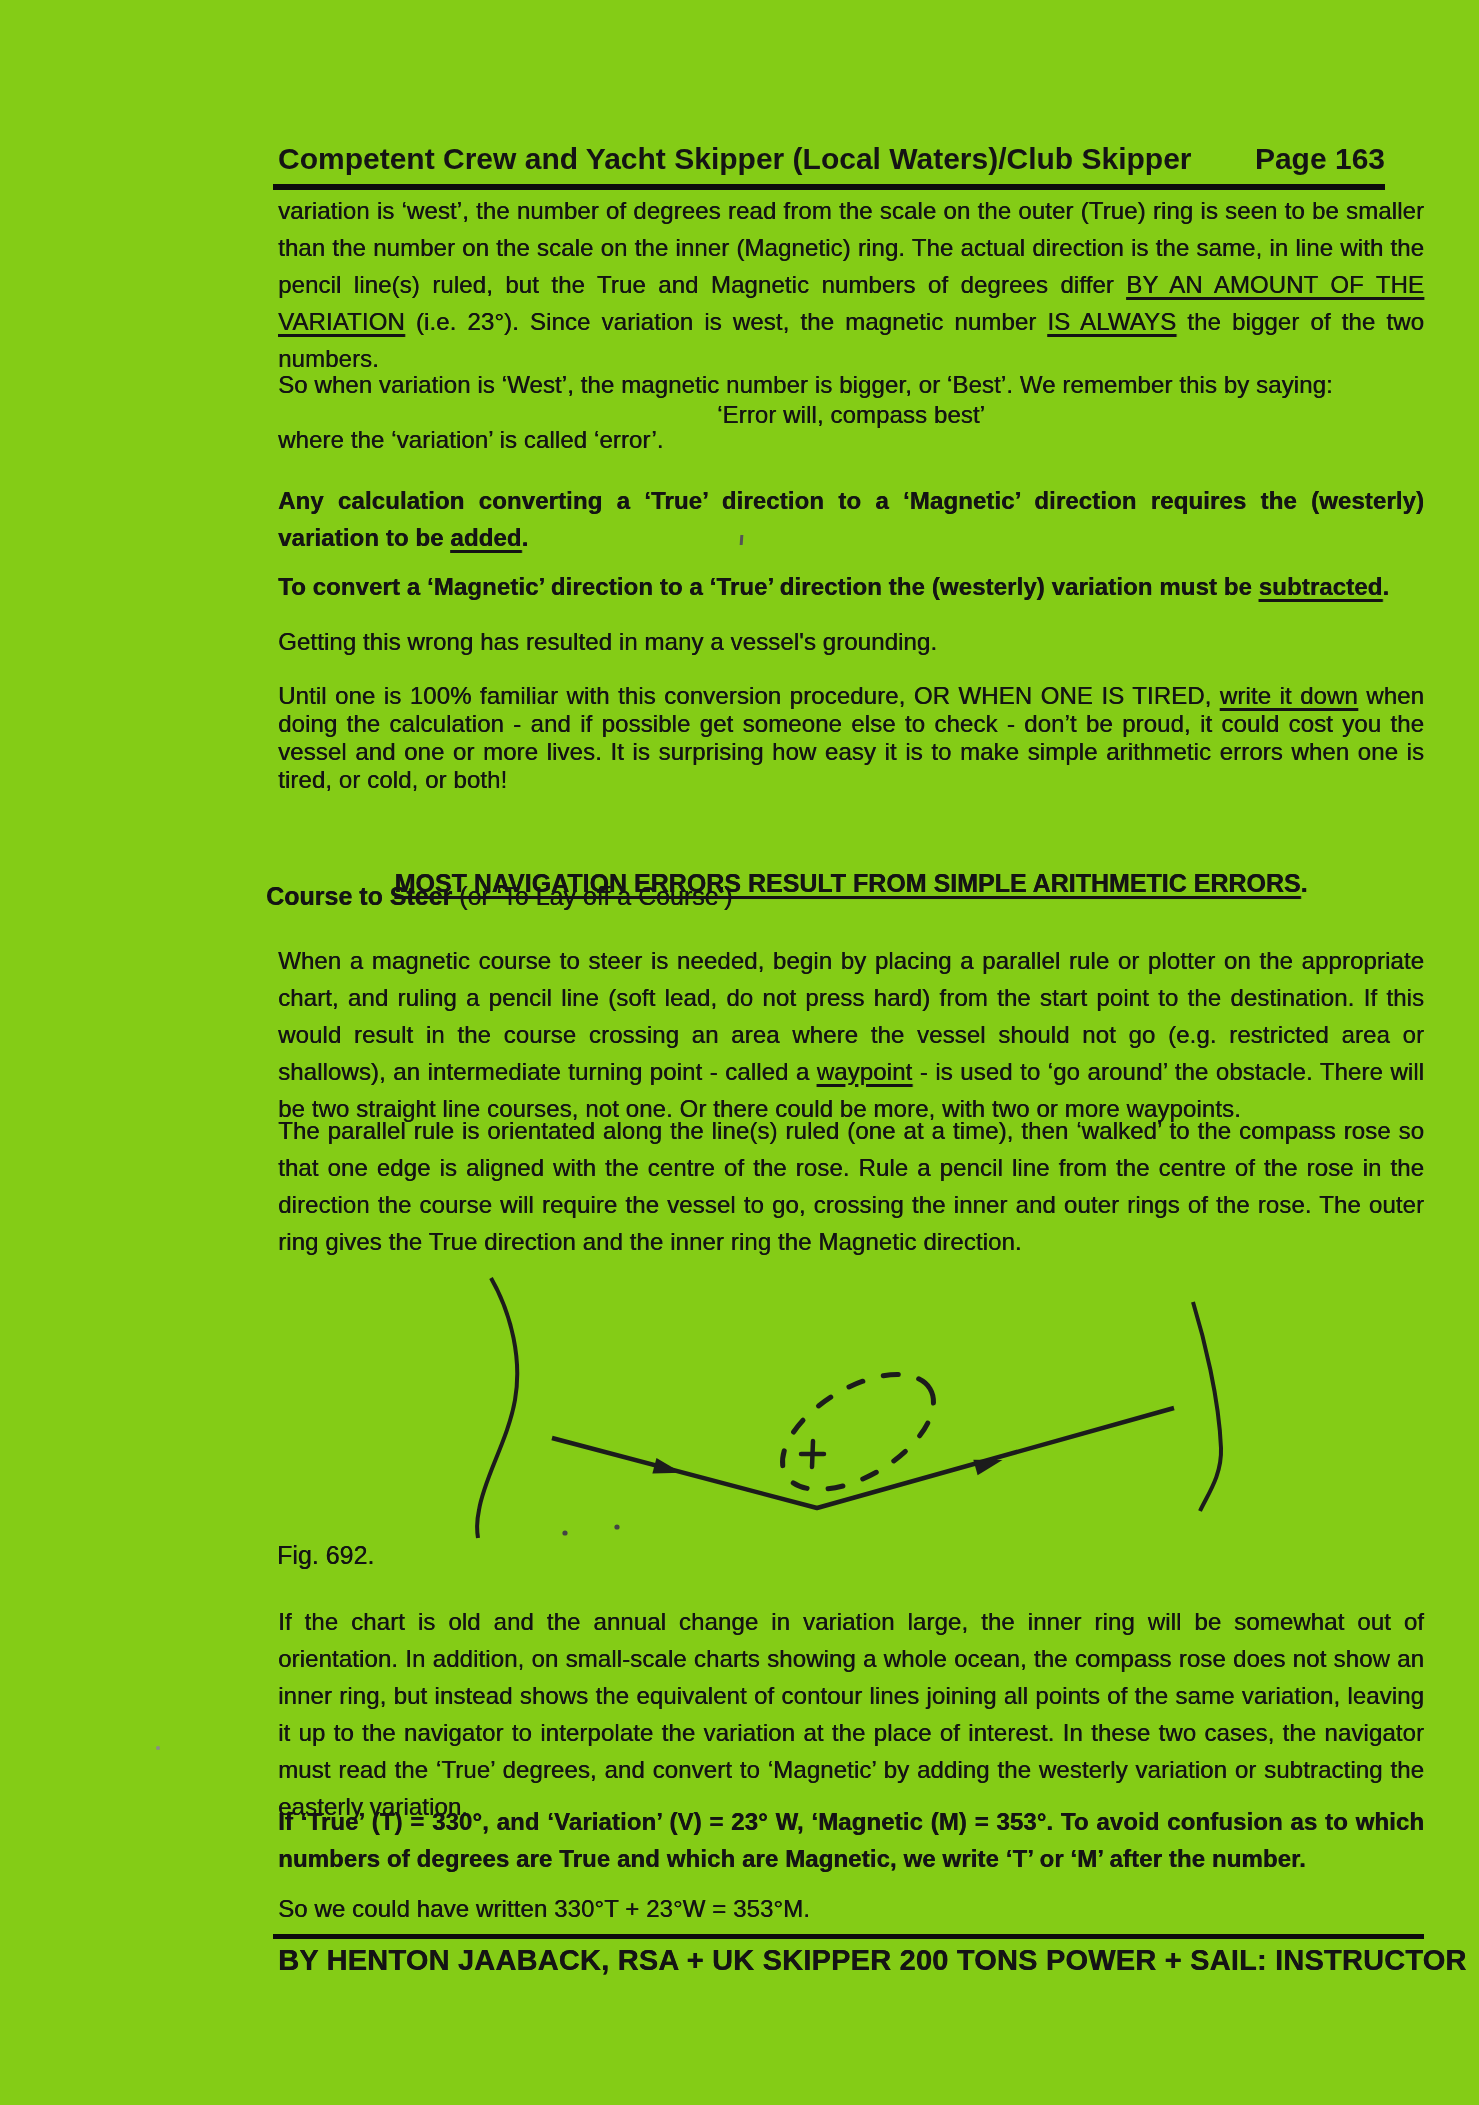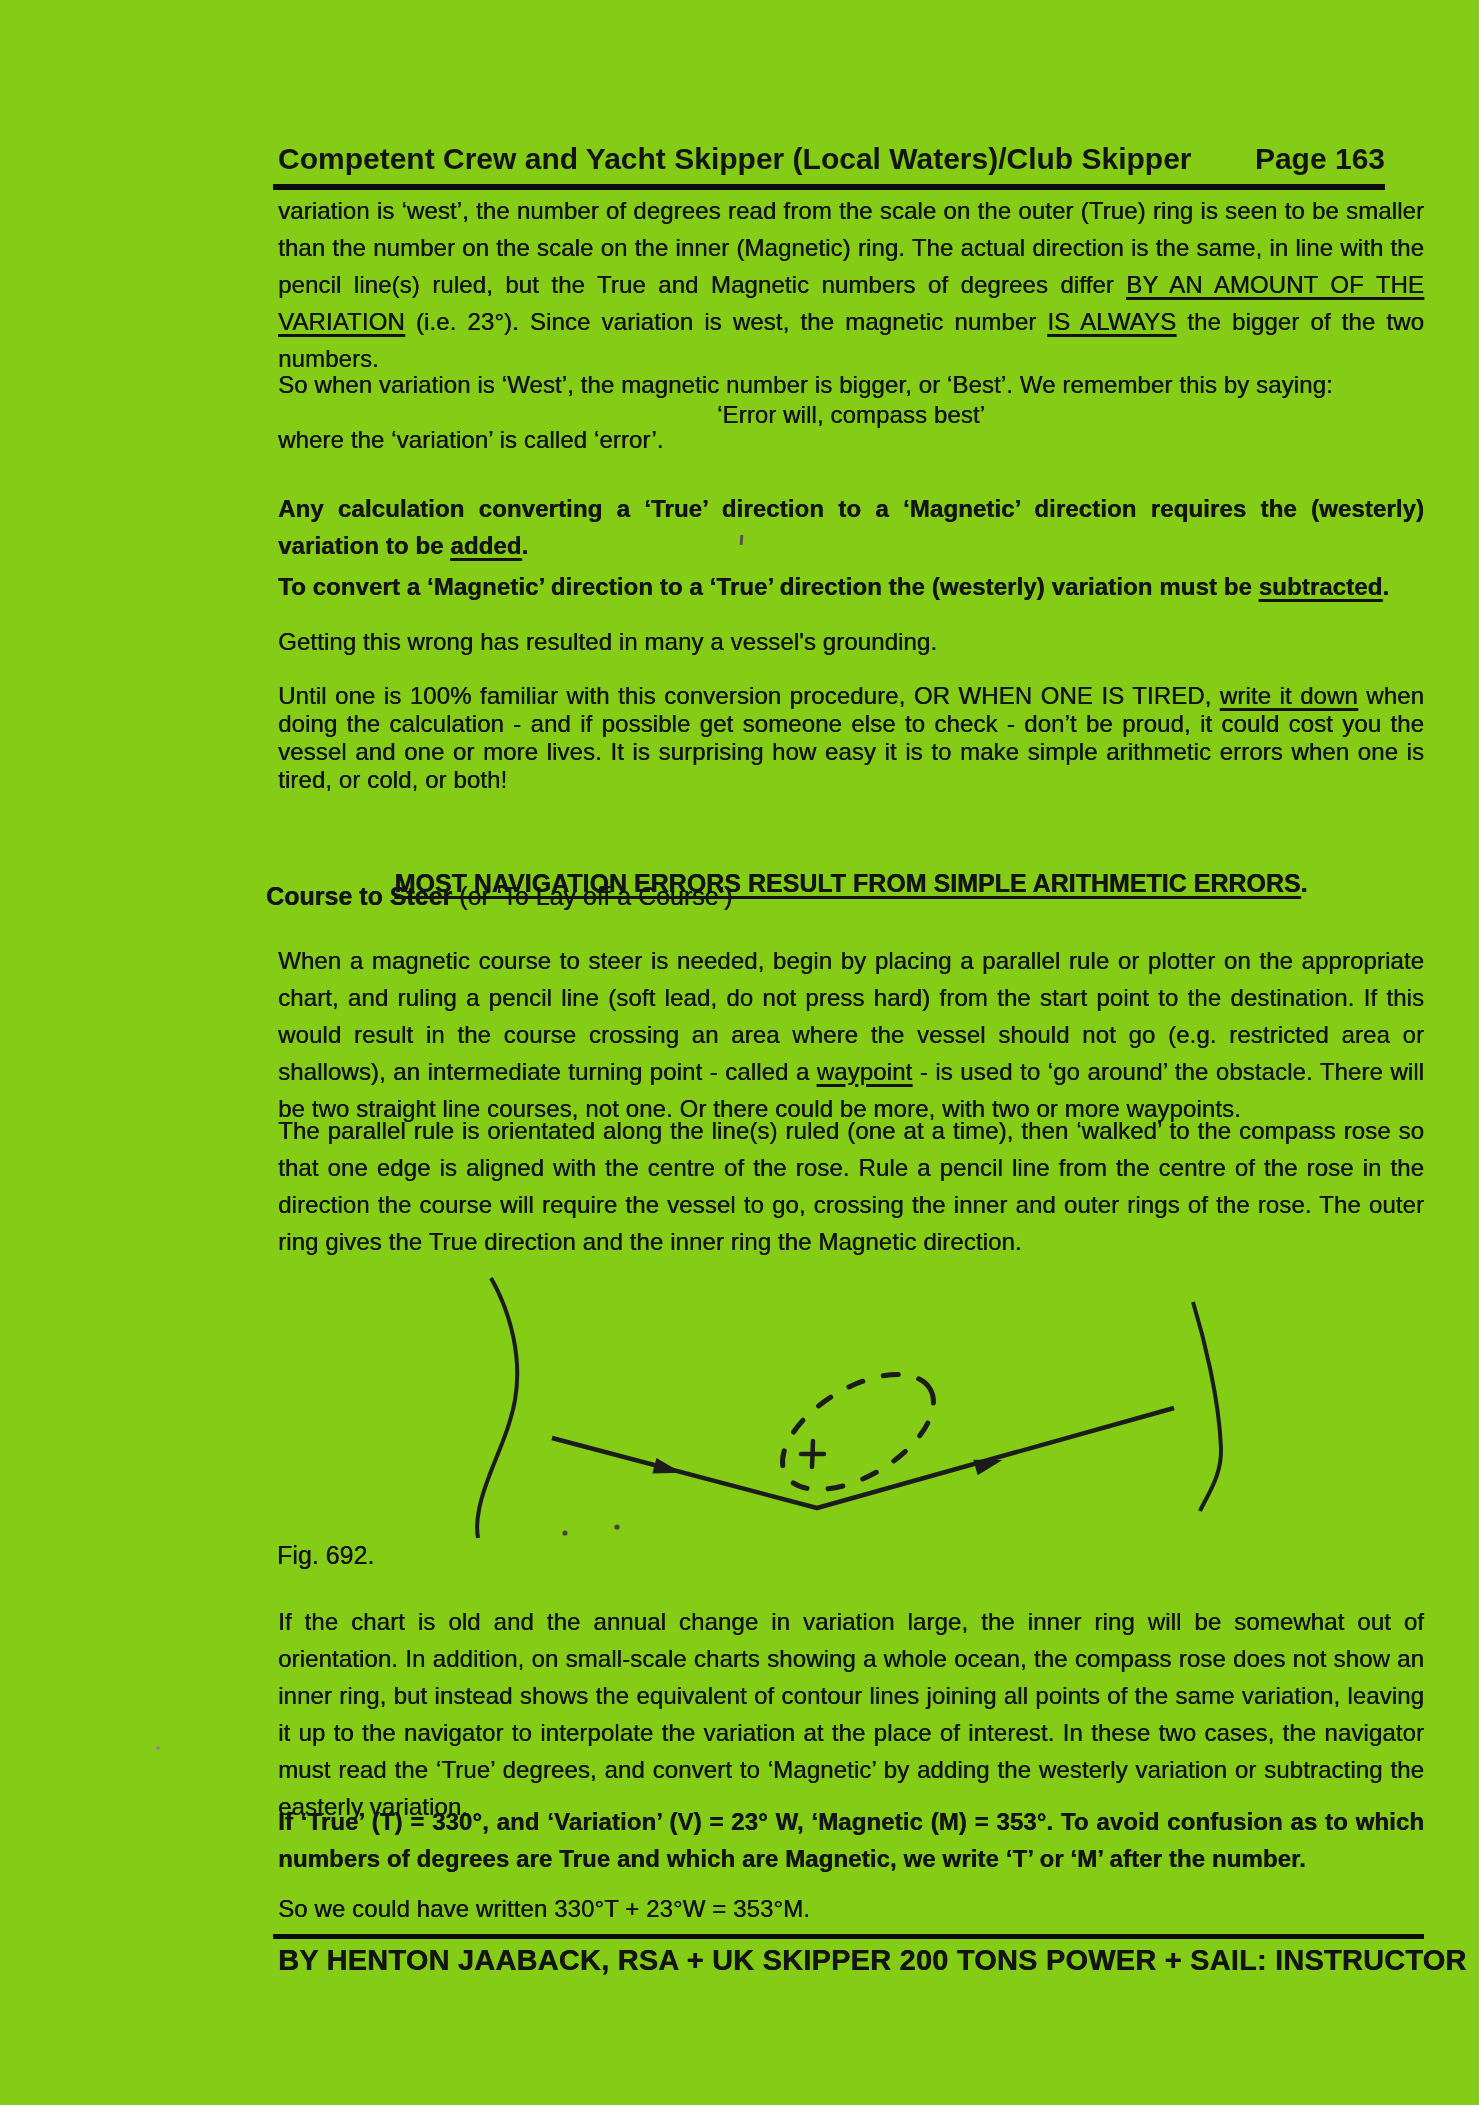--- a/index.html
+++ b/index.html
@@ -62,21 +62,21 @@
     <span>Competent Crew and Yacht Skipper (Local Waters)/Club Skipper</span>
     <span>Page 163</span>
   </div>
 
   <div class="abs para" style="top:192px;"><span>variation is ‘west’,  the number of degrees read from the scale on the outer (True) ring is seen to be smaller than the number on the scale on the inner (Magnetic) ring. The actual direction is the same, in line with the pencil line(s) ruled, but the True and Magnetic numbers of degrees differ </span><span class="u">BY AN AMOUNT OF THE VARIATION</span><span> (i.e. 23°). Since variation is west, the magnetic number </span><span class="u">IS ALWAYS</span><span> the bigger of the two numbers.</span></div>
 
   <div class="abs para" style="top:366px;">So when variation is ‘West’, the magnetic number is bigger, or ‘Best’. We remember this by saying:</div>
   <div class="abs para centerline" style="top:396px;">‘Error will, compass best’</div>
   <div class="abs para" style="top:421px;">where the ‘variation’ is called ‘error’.</div>
 
-  <div class="abs para bold" style="top:482px;margin-top:8px;"><span>Any calculation converting a ‘True’ direction to a ‘Magnetic’ direction requires the (westerly) variation to be </span><span class="u">added</span><span>.</span></div>
+  <div class="abs para bold" style="top:482px;"><span>Any calculation converting a ‘True’ direction to a ‘Magnetic’ direction requires the (westerly) variation to be </span><span class="u">added</span><span>.</span></div>
 
   <div class="abs speck-tick"></div>
 
   <div class="abs para bold" style="top:568px;"><span>To convert a ‘Magnetic’ direction to a ‘True’ direction the (westerly) variation must be </span><span class="u">subtracted</span><span>.</span></div>
 
   <div class="abs para" style="top:623px;">Getting this wrong has resulted in many a vessel's grounding.</div>
 
   <div class="abs para" style="top:682px; line-height:28px;"><span>Until one is 100% familiar with this conversion procedure, OR WHEN ONE IS TIRED, </span><span class="u">write it down</span><span> when doing the calculation - and if possible get someone else to check - don’t be proud, it could cost you the vessel and one or more lives. It is surprising how easy it is to make simple arithmetic errors when one is tired, or cold, or both!</span></div>
 
   <div class="abs h2wrap"><span class="u">MOST NAVIGATION ERRORS RESULT FROM SIMPLE ARITHMETIC ERRORS</span><span>.</span></div>

